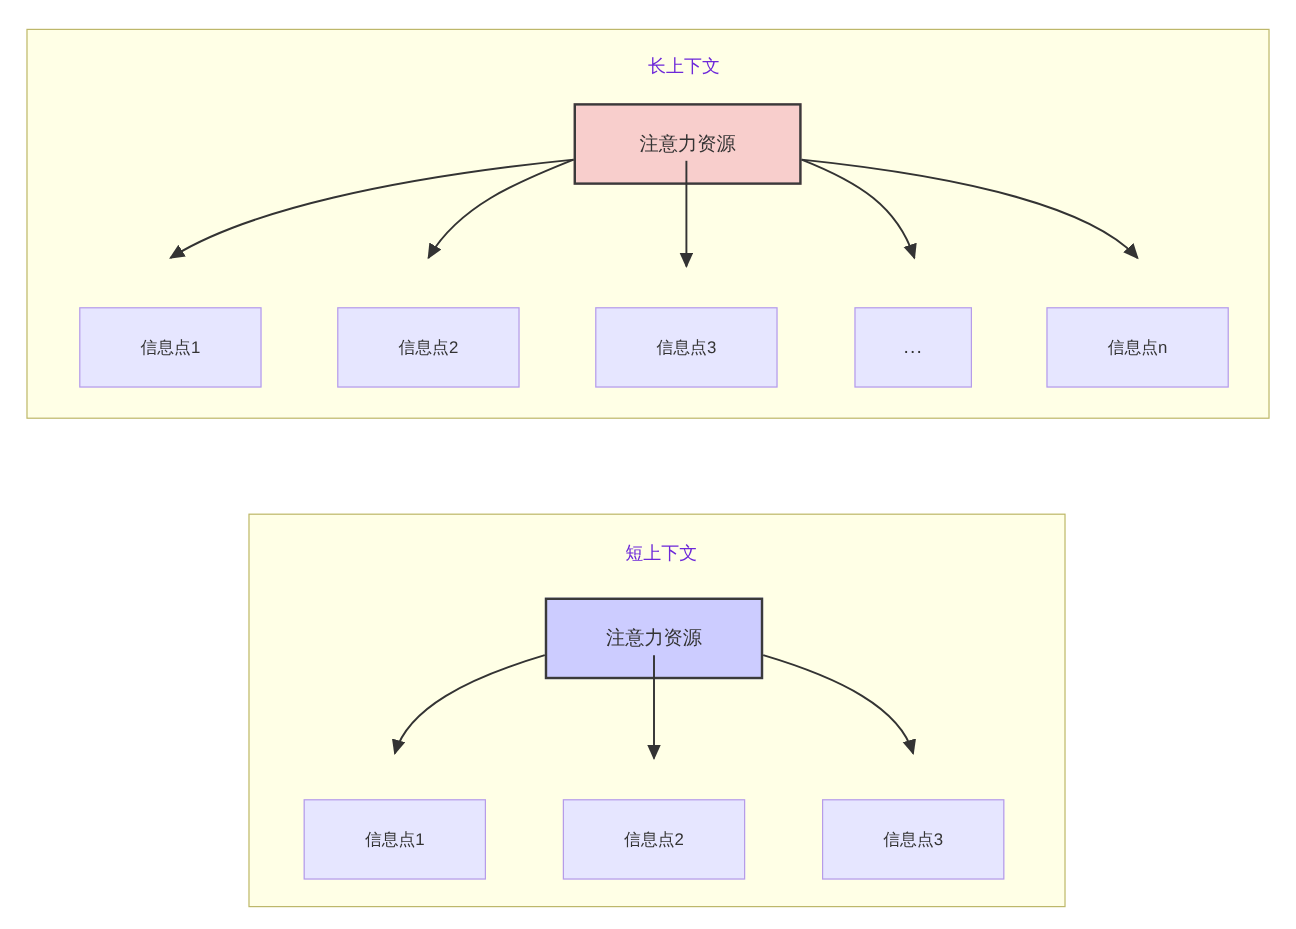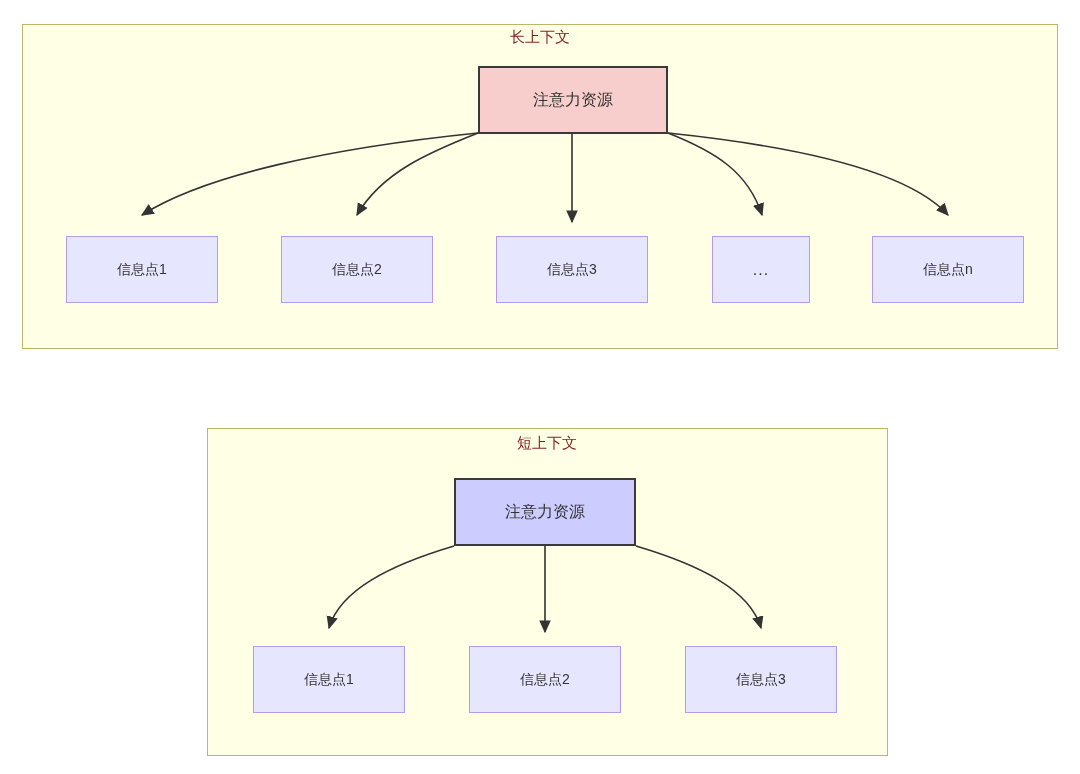--- a/index.html
+++ b/index.html
@@ -31,35 +31,37 @@
     pointer-events: none;
   }
   .group-box {
     position: absolute;
     box-sizing: border-box;
     background: #FFFFE6;
     border: 1px solid #BDB76B;
   }
   .group-title {
     position: absolute;
-    text-align: center;
+    text-align: right;
     font-size: 15px;
-    color: #7f1d1d;
+    color: #6d28d9;
     line-height: 18px;
     white-space: nowrap;
+    margin-top: 19px;
   }
   .node {
     position: absolute;
     box-sizing: border-box;
     display: flex;
     align-items: center;
     justify-content: center;
     font-size: 16px;
     color: #333333;
     white-space: nowrap;
+    margin-top: 20px;
   }
   .node-root-pink {
     background: #F8CECC;
     border: 2px solid #3A3A3A;
   }
   .node-root-blue {
     background: #CCCCFF;
     border: 2px solid #3A3A3A;
   }
   .node-info {
@@ -88,21 +90,21 @@
   <div class="node node-info" style="left:281px; top:236px; width:152px; height:67px;">信息点2</div>
 
   <div class="node node-info" style="left:496px; top:236px; width:152px; height:67px;">信息点3</div>
 
   <div class="node node-info node-ellipsis" style="left:712px; top:236px; width:98px; height:67px;">...</div>
 
   <div class="node node-info" style="left:872px; top:236px; width:152px; height:67px;text-align:right;">信息点n</div>
 
   <div class="group-box" style="left:207px; top:428px; width:681px; height:328px;"></div>
 
-  <div class="group-title" style="left:487px; top:434px; width:120px;">短上下文</div>
+  <div class="group-title" style="left:461px; top:434px; width:120px;">短上下文</div>
 
   <div class="node node-root-blue" style="left:454px; top:478px; width:182px; height:68px;">注意力资源</div>
 
   <div class="node node-info" style="left:253px; top:646px; width:152px; height:67px;">信息点1</div>
 
   <div class="node node-info" style="left:469px; top:646px; width:152px; height:67px;">信息点2</div>
 
   <div class="node node-info" style="left:685px; top:646px; width:152px; height:67px;">信息点3</div>
 
   <svg class="layer" viewBox="0 0 1080 774">

